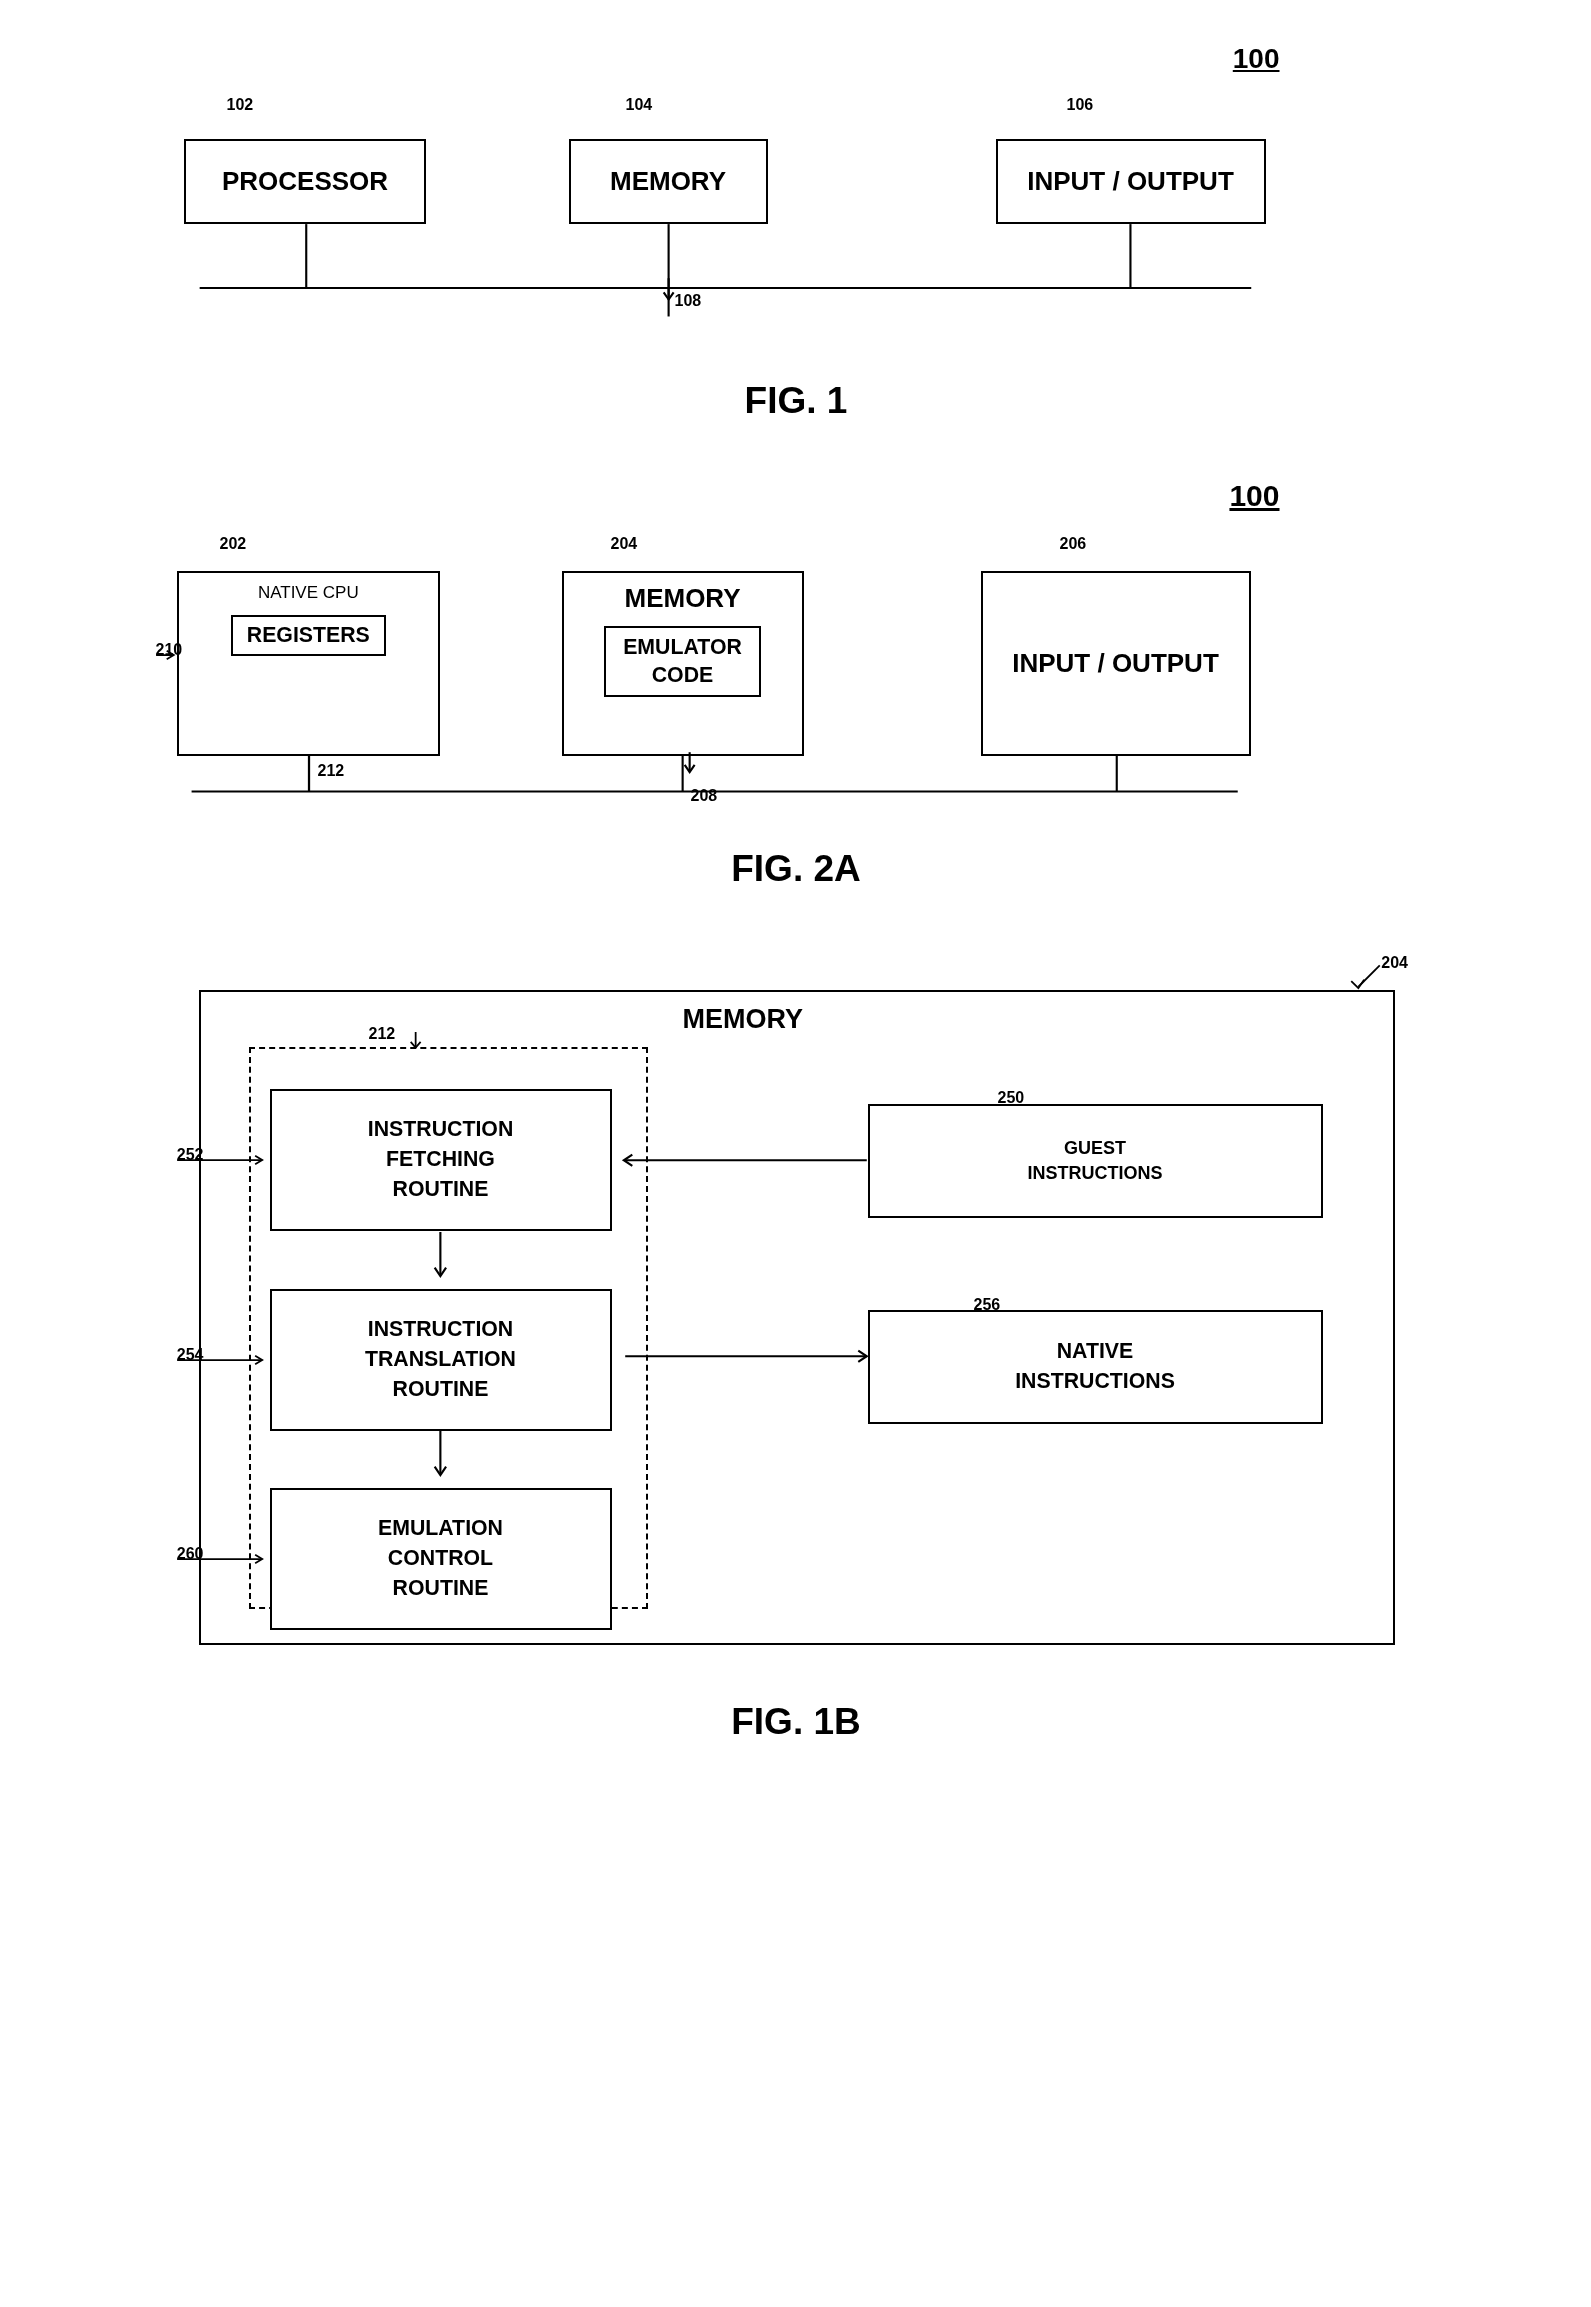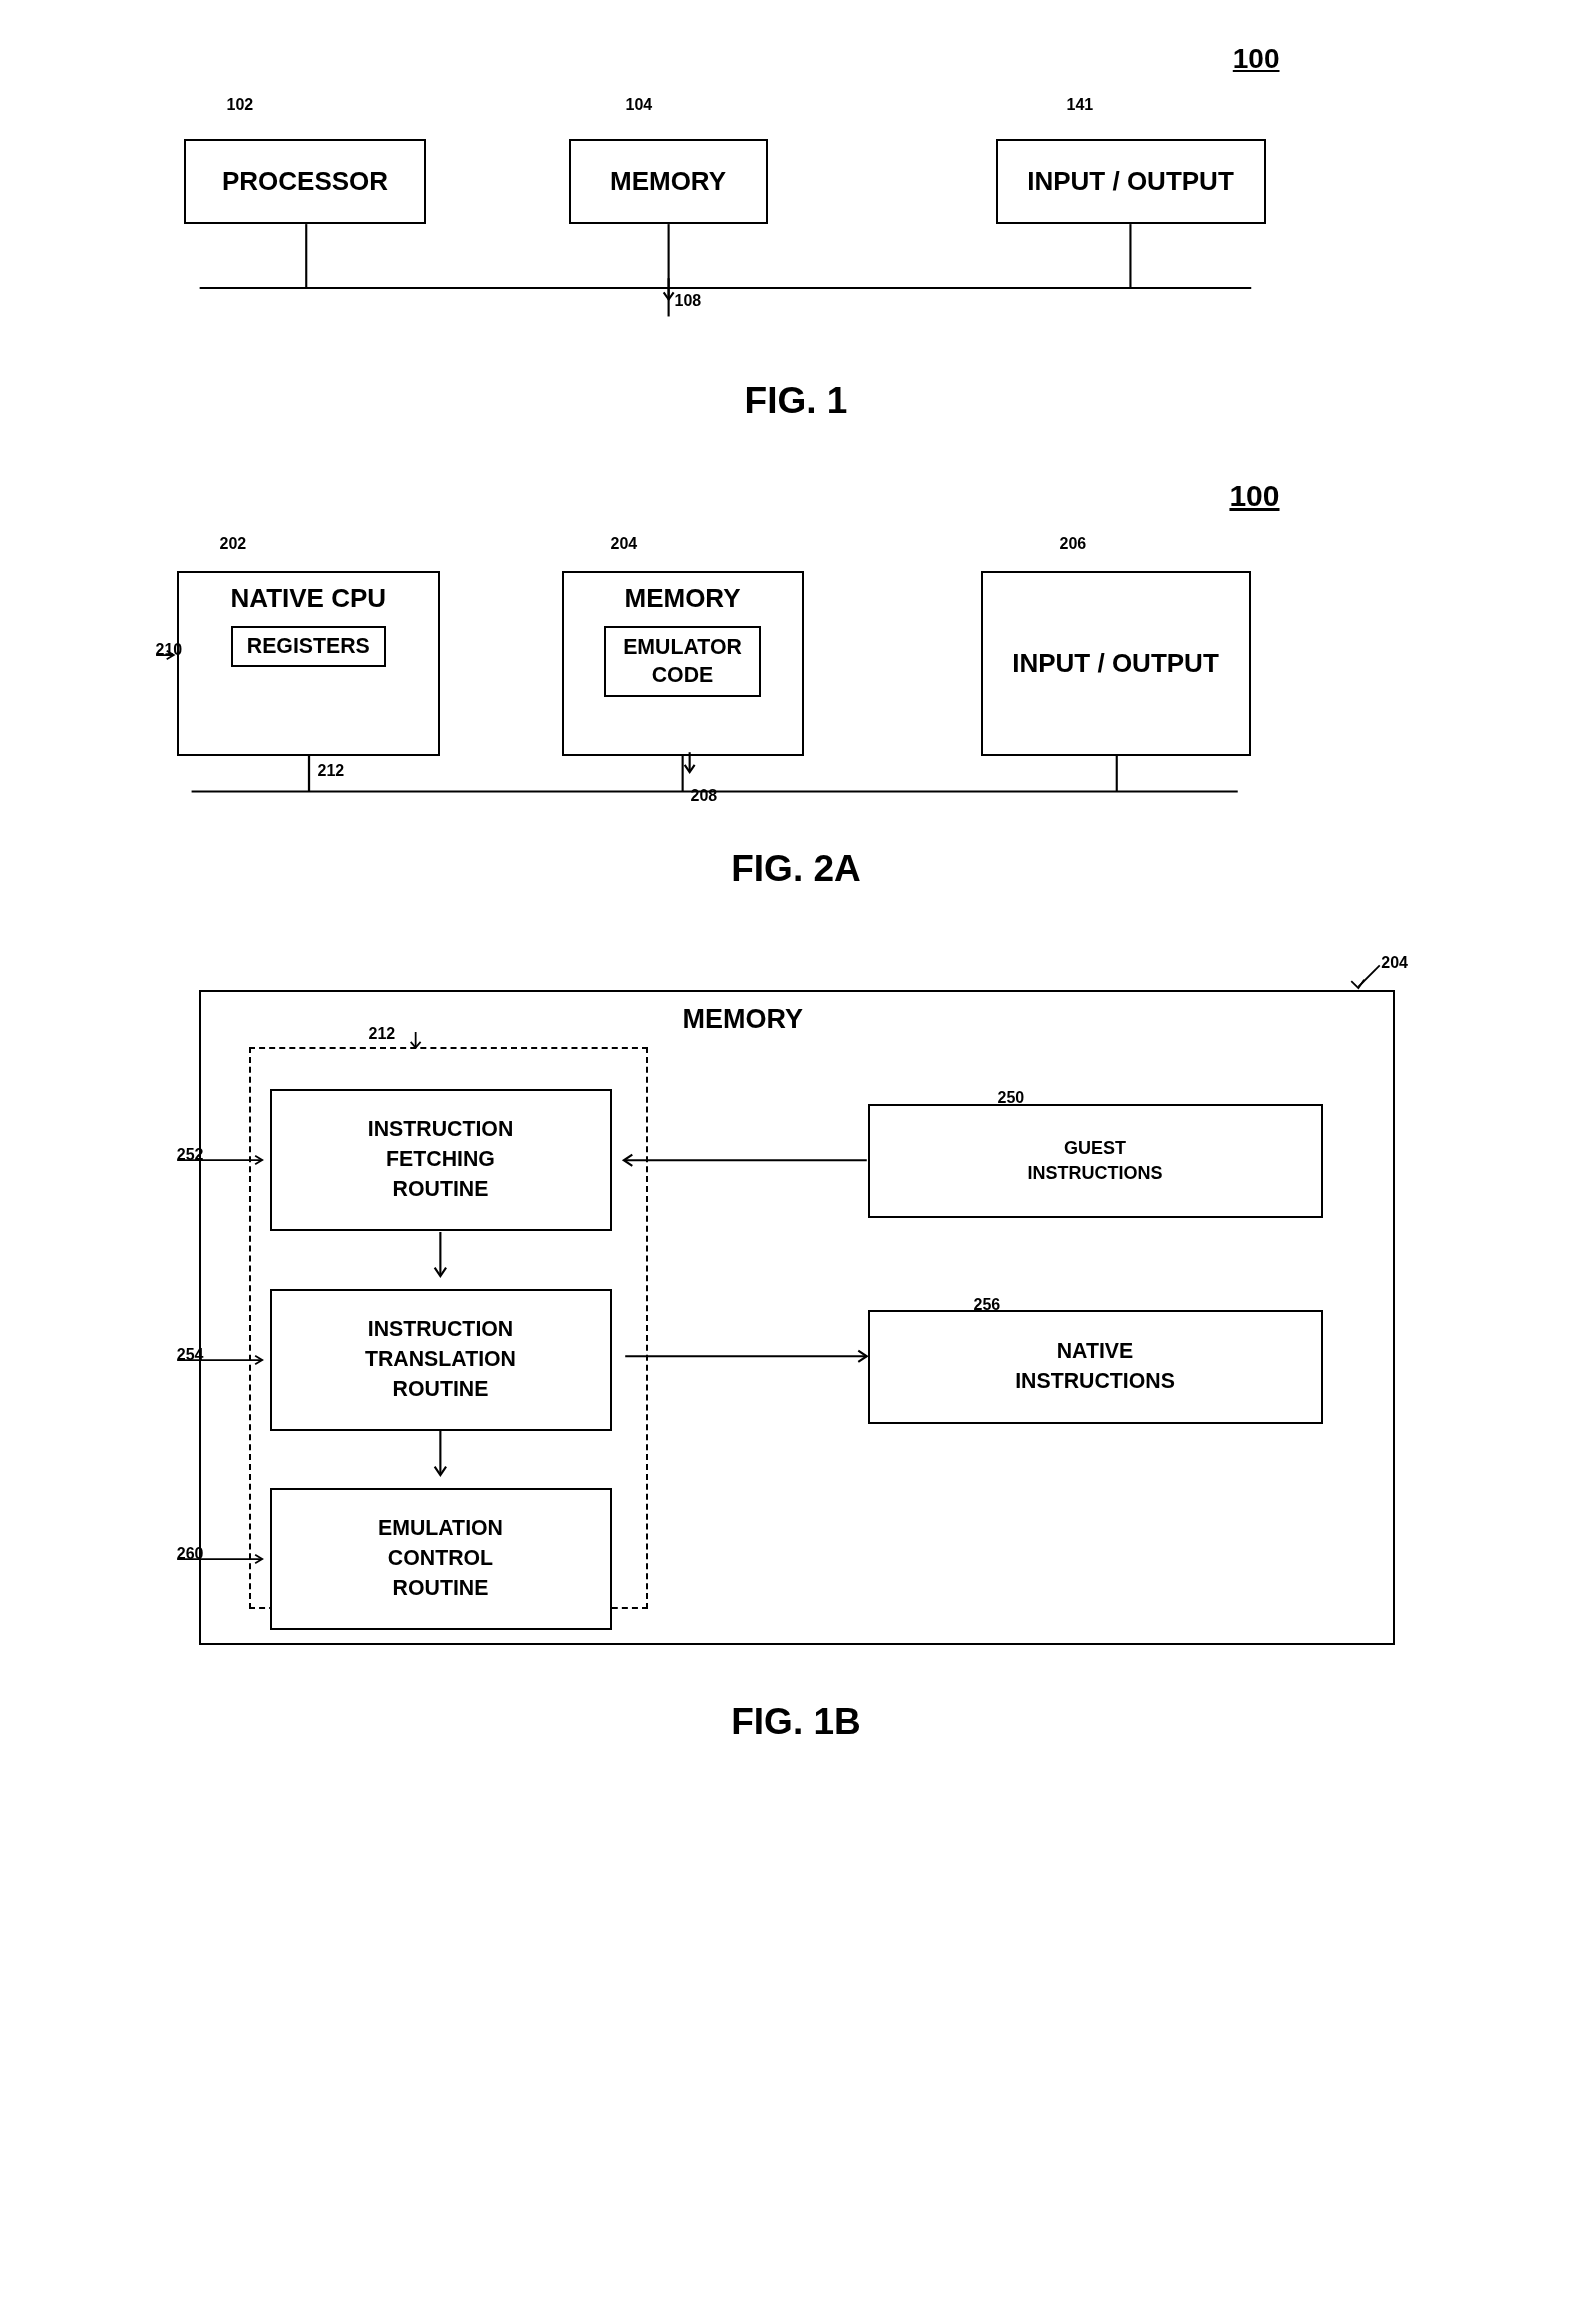--- a/index.html
+++ b/index.html
@@ -104,21 +104,21 @@
 
   <div class="fig1-section">
     <div style="width:1281px; display:flex; justify-content:flex-end; padding-right:157px;">
       <span class="ref-label" style="position:relative; font-size:28px; text-decoration:underline;">100</span>
     </div>
 
     <div class="fig1-diagram">
 
       <span class="ref-label" style="top:14.2px; left:71px;">102</span>
       <span class="ref-label" style="top:14.2px; left:470px;">104</span>
-      <span class="ref-label" style="top:14.2px; left:911px;">141</span>
+      <span class="ref-label" style="top:14.2px; left:911px;">106</span>
 
       <div class="box" style="left:28.5px; top:57px; width:242px; height:85px;">
         <span>PROCESSOR</span>
       </div>
 
       <div class="box" style="left:413px; top:57px; width:199px; height:85px;">
         <span>MEMORY</span>
       </div>
 
       <div class="box" style="left:840px; top:57px; width:270px; height:85px;">
@@ -154,21 +154,21 @@
       <span style="position:relative; font-size:30px; font-weight:bold; text-decoration:underline;">100</span>
     </div>
 
     <div class="fig2a-diagram">
 
       <span class="ref-label" style="top:14.2px; left:64px;">202</span>
       <span class="ref-label" style="top:14.2px; left:455px;">204</span>
       <span class="ref-label" style="top:14.2px; left:904px;">206</span>
 
       <div class="box" style="left:21.3px; top:50px; width:263px; height:185px; flex-direction:column; gap:7.1px; justify-content:flex-start; padding-top:10px;">
-        <span style="font-size:26px; font-weight:bold;">NATIVE CPU</span>
+        <span style="font-size:17px; font-weight:normal;">NATIVE CPU</span>
 
         <div style="border:2.1px solid #000; padding:5.7px 14.2px; margin-top:5.7px; font-size:21.3px; font-weight:bold;">
           <span>REGISTERS</span>
         </div>
       </div>
 
       <span class="ref-label" style="top:120px; left:0px;">210</span>
       <svg style="position:absolute; left:0px; top:127px; width:28.5px; height:14.2px;" viewBox="0 0 40 20" width="28.5" height="14.2">
         <line x1="0" y1="10" x2="25" y2="10" stroke="#000" stroke-width="2.5"></line>
         <polyline points="15,4 25,10 15,16" fill="none" stroke="#000" stroke-width="2.5"></polyline>

